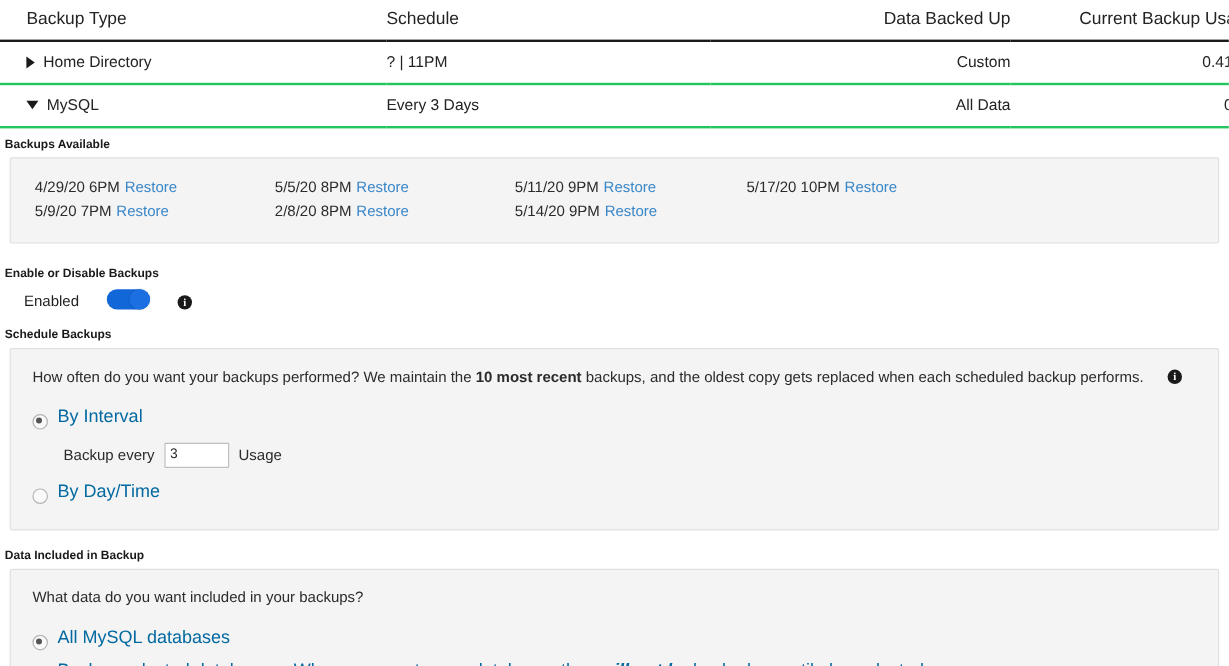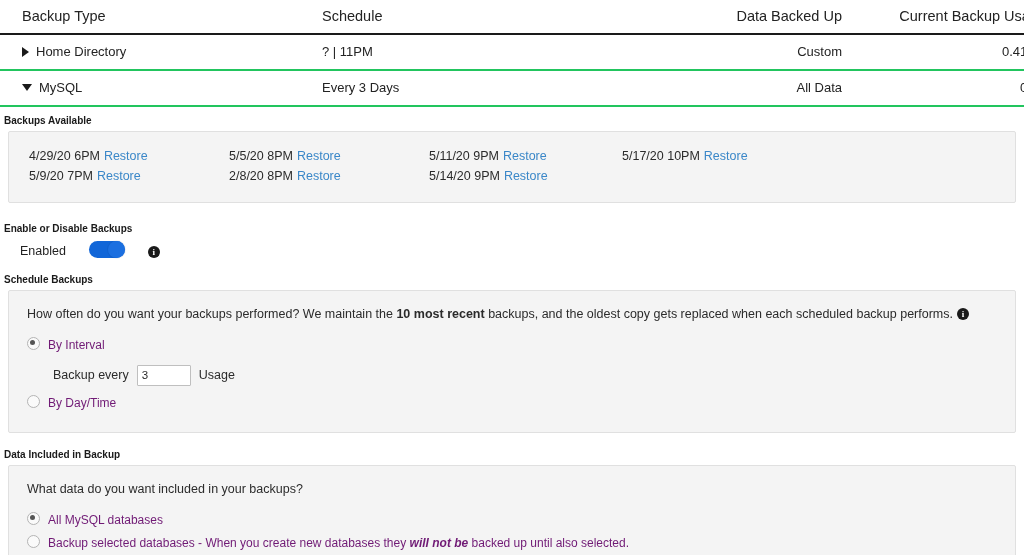--- a/index.html
+++ b/index.html
@@ -163,30 +163,30 @@
   
   .panel-inner {
     padding: 15px 18px 18px 18px;
   }
   .panel-question {
     font-size: 12.5px;
     color: #2b2b2b;
     margin: 0 0 11px 0;
     display: flex;
     align-items: center;
-    gap: 4px;
+    gap: 20px;
   }
   .panel-question .qtext { line-height: 1.35; }
 
   .radio-line {
     display: flex;
-    align-items: flex-start;
+    align-items: flex-end;
     gap: 8px;
-    font-size: 12px;
-    color: #701a75;
+    font-size: 15px;
+    color: #0369a1;
     padding: 3px 0;
     line-height: 1.4;
   }
   .radio {
     position: relative;
     width: 11px;
     height: 11px;
     border-radius: 50%;
     border: 1px solid #b4b4b4;
     background: #fafafa;

